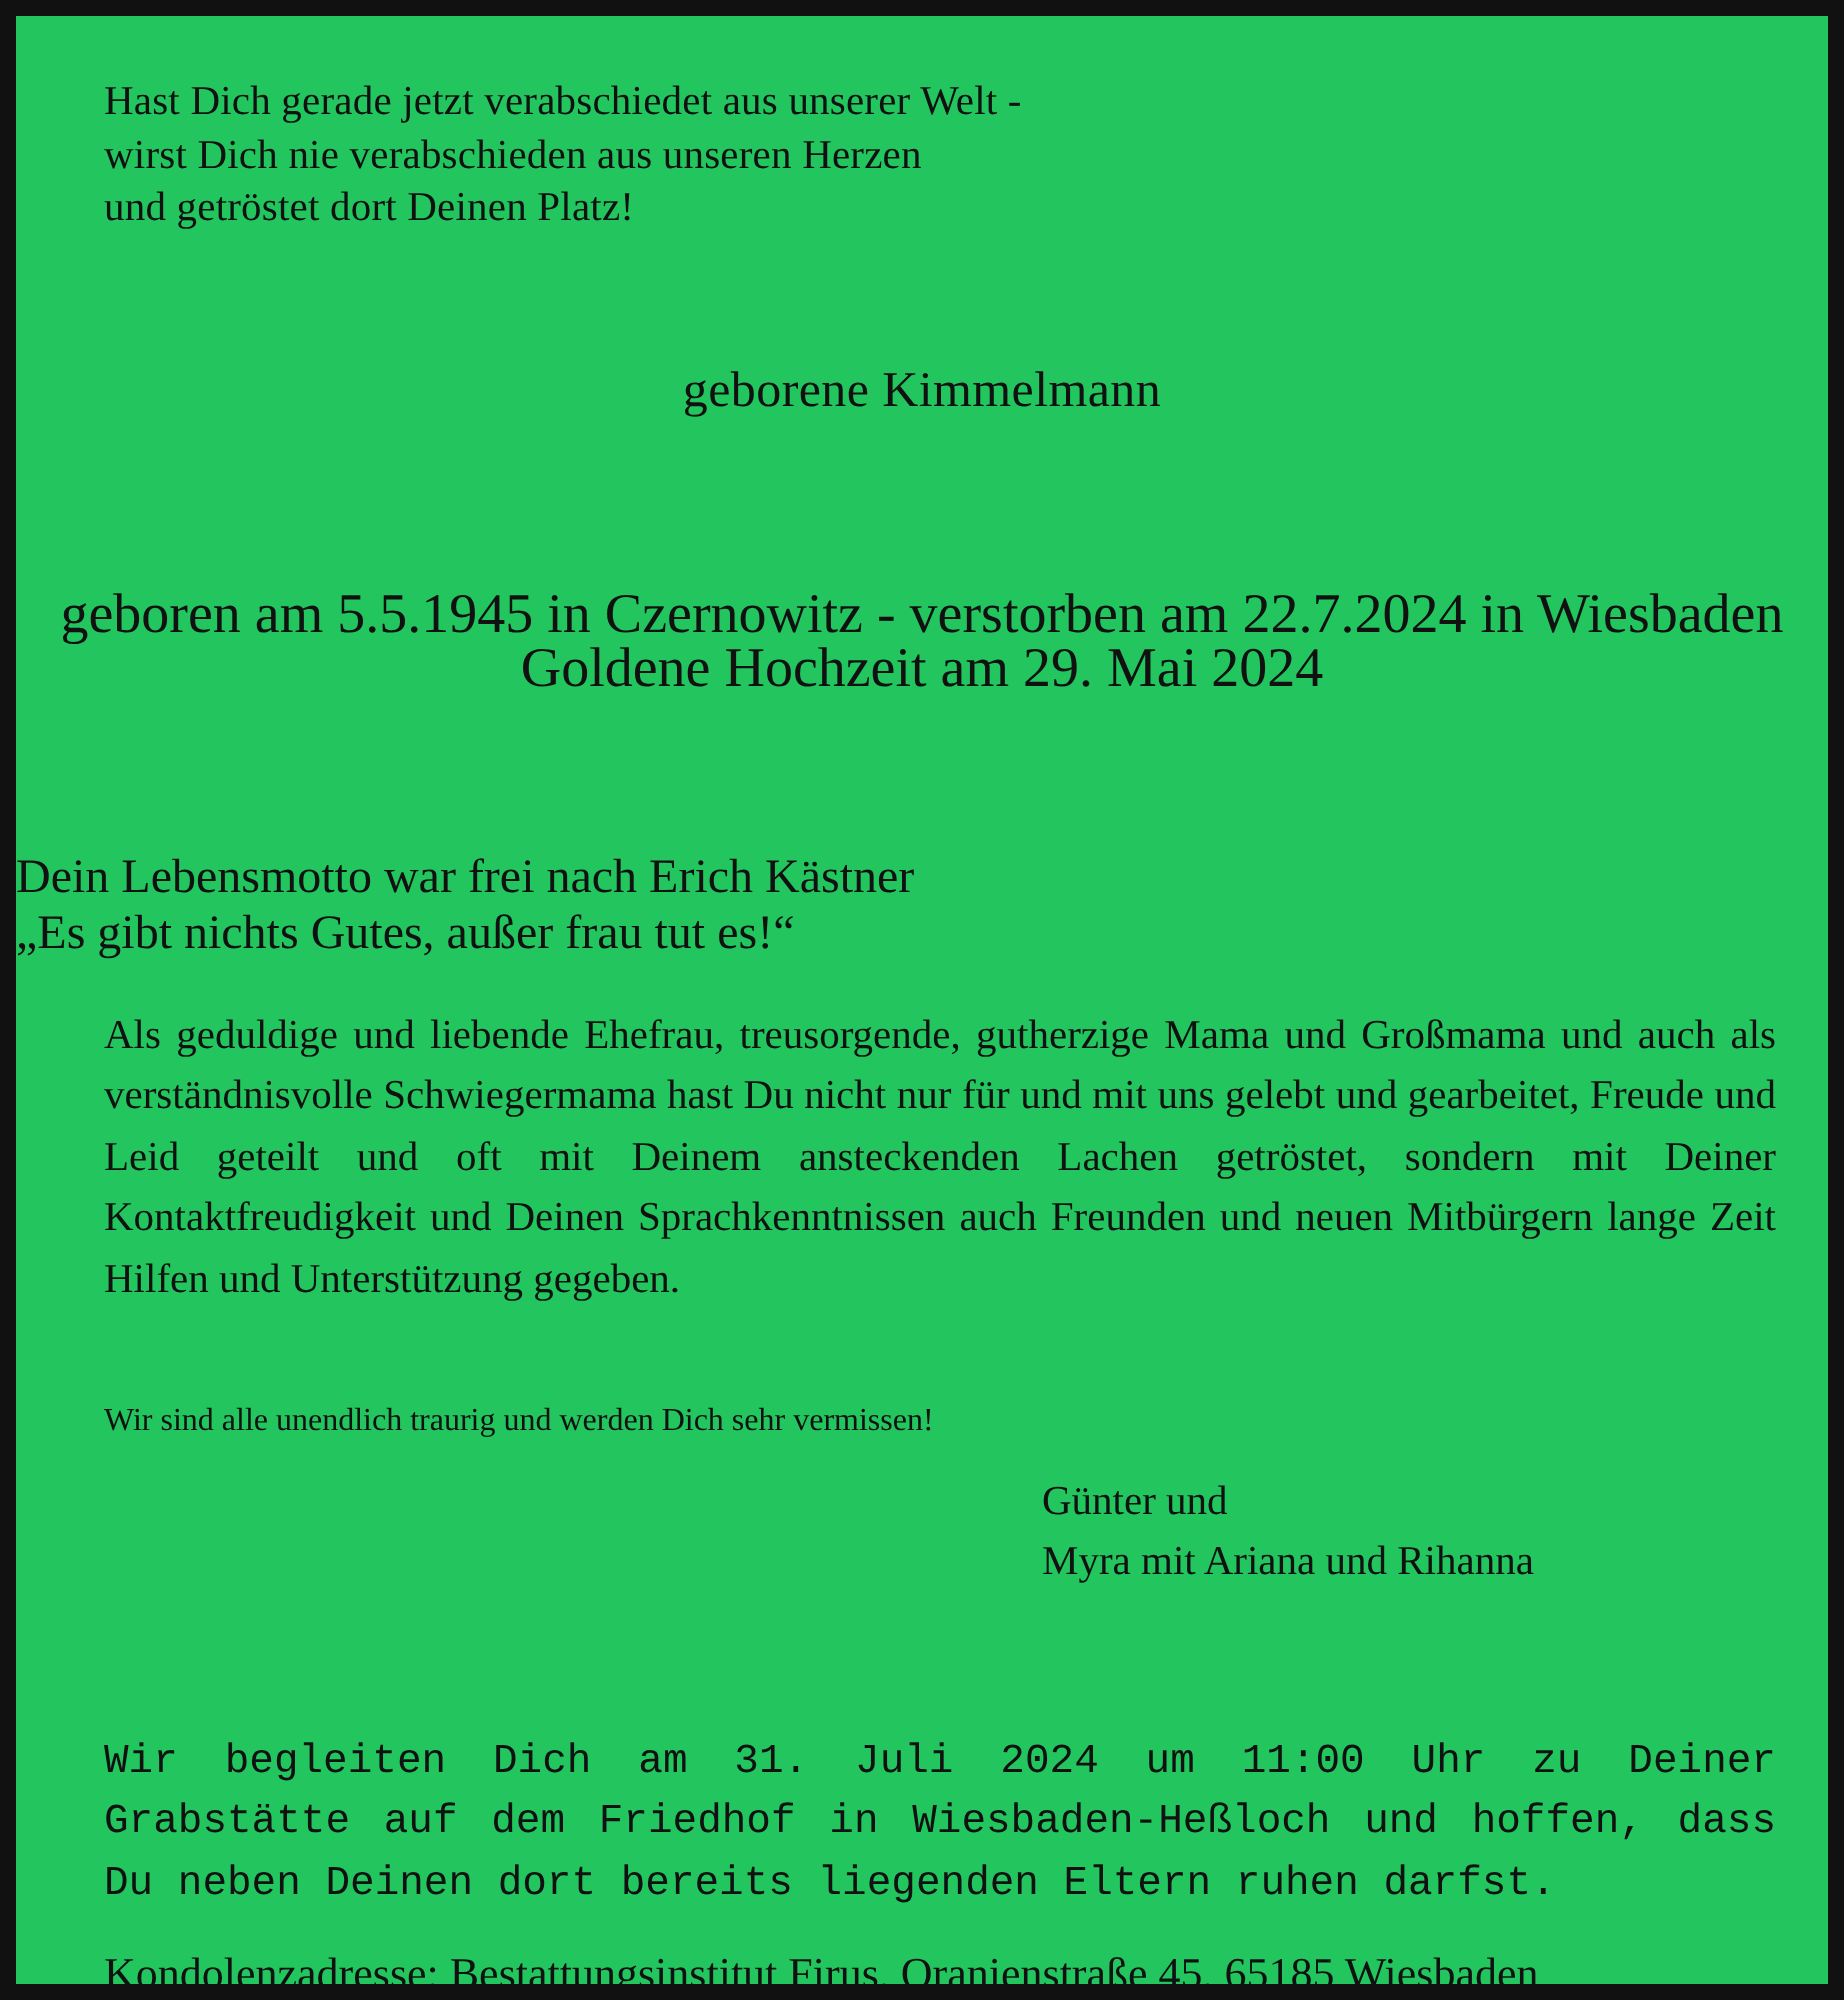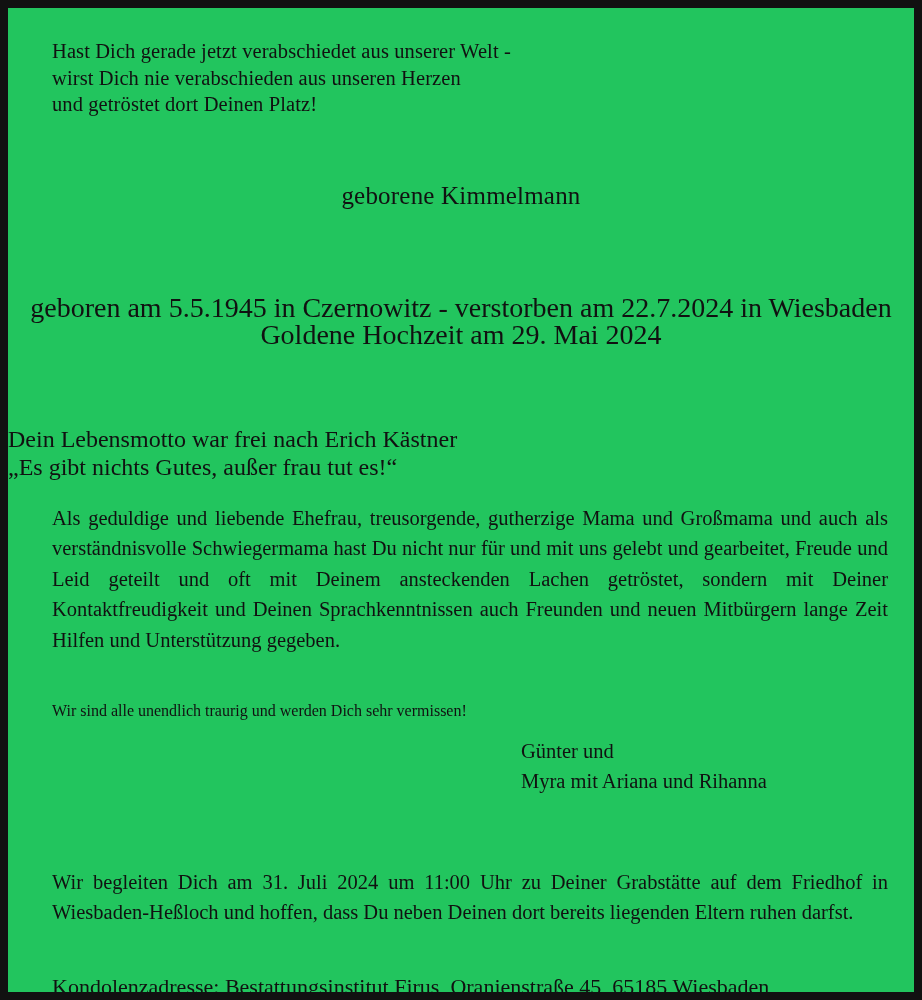--- a/index.html
+++ b/index.html
@@ -133,20 +133,21 @@
   .service {
     position: absolute;
     left: 44px;
     top: 838px;
     width: 836px;
     font-size: 20.5px;
     line-height: 30.5px;
     text-align: justify;
     text-justify: inter-word;
     hyphens: none;
+    font-family: Liberation Mono, monospace;
   }
 
   
   .condolence {
     position: absolute;
     left: 44px;
     top: 943px;
     width: 836px;
     font-size: 22px;
     line-height: 28px;

